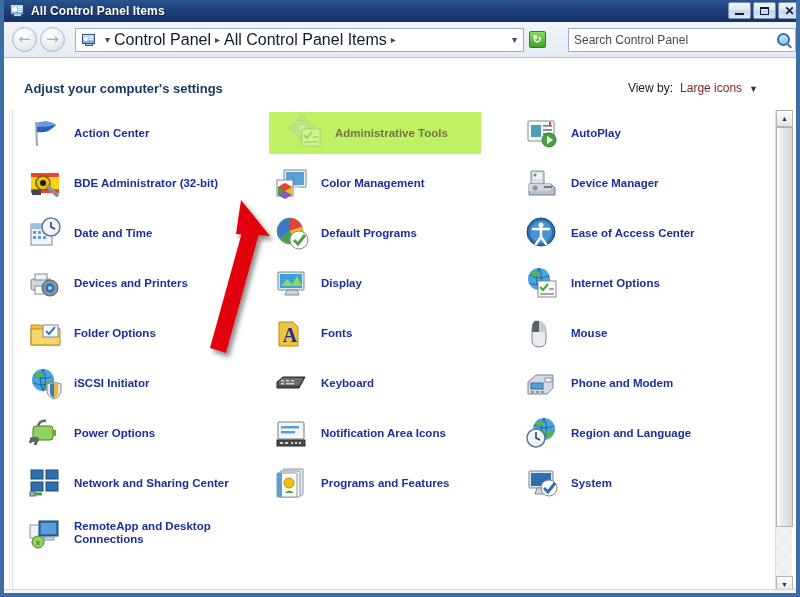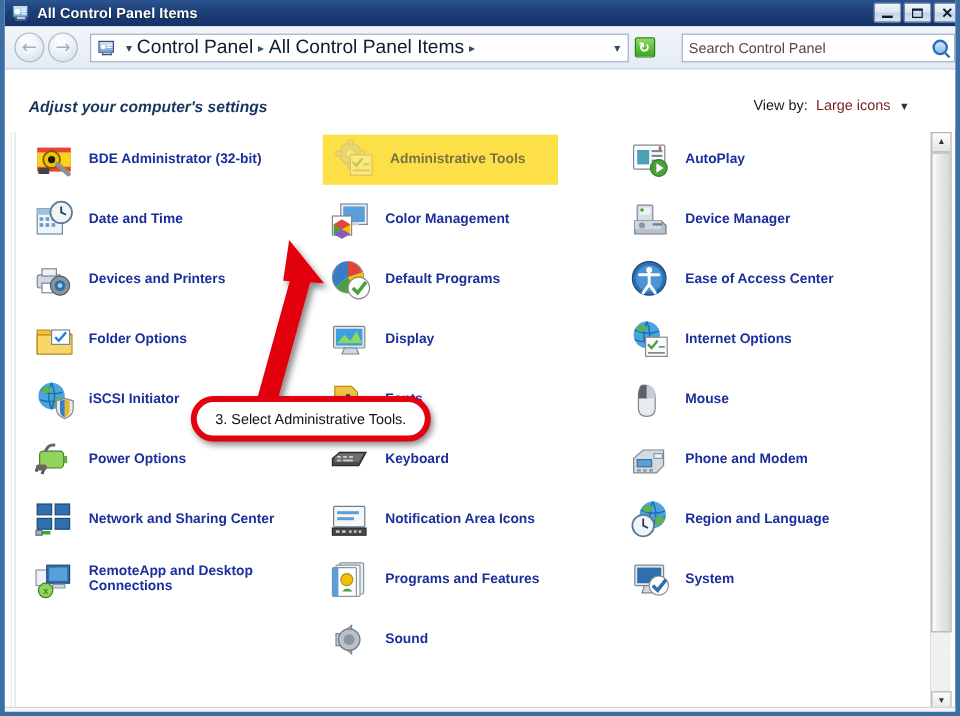--- a/index.html
+++ b/index.html
@@ -136,21 +136,21 @@
     content:""; position:absolute; right:-4px; bottom:-3px;
     width:5px;height:2px;background:#2f6fb5; transform: rotate(45deg);
   }
   
   #headerstrip {
     position: absolute; left: 0; top: 58px; width: 800px; height: 50px;
     background: #ffffff;
   }
   #page-heading {
     position: absolute; left: 20px; top: 81px;
-    font-size: 13px; font-weight: bold; color: #17365d; font-style: italic;
+    font-size: 13px; font-weight: bold; color: #17365d;
   }
   #viewby {
     position: absolute; right: 38px; top: 81px;
     display: flex; align-items: baseline; gap: 7px;
     font-size: 12px; color: #1a1a1a;
   }
   #viewby-value { color:#7f1d1d; }
   #viewby-caret { font-size: 9px; color:#333; }
   
   #leftrule {
@@ -179,23 +179,23 @@
   .cp-item .ico {
     width: 34px; height: 34px; flex: 0 0 auto;
     margin-right: 12px;
     position: relative;
   }
   .cp-item .lbl {
     font-size: 11.5px; font-weight: bold; color: #1b2f9c;
     line-height: 13px;
   }
   .cp-item.highlight {
-    background: #fde047;
-    width: 196px;
-    padding-left: 10px;
+    background: #bef264;
+    width: 212px;
+    padding-left: 20px;
   }
   .cp-item.highlight .lbl { color: #7a7341; }
   .cp-item.highlight .ico { opacity: .32; }
   
   #arrow-svg {
     position: absolute; left: 180px; top: 170px;
     width: 140px; height: 200px;
     pointer-events: none;
   }
   #callout {
@@ -310,20 +310,28 @@
     <span id="viewby-caret">▼</span>
   </div>
 
   <div id="leftrule2"></div>
   <div id="leftrule"></div>
 
   <div id="content">
     <div class="col" id="col1">
         <div class="cp-item">
           <span class="ico"><svg width="34" height="34" viewBox="0 0 34 34">
+              <path d="M8 6 L9 30" stroke="#9aa6b5" stroke-width="2"></path>
+              <path d="M9 7 Q20 3 28 9 Q20 18 9 16 Z" fill="#2e5fbf"></path>
+              <path d="M9 7 Q20 3 28 9 Q19 11 9 11 Z" fill="#6f9ae0"></path>
+            </svg></span>
+          <span class="lbl">Action Center</span>
+        </div>
+        <div class="cp-item">
+          <span class="ico"><svg width="34" height="34" viewBox="0 0 34 34">
               <rect x="3" y="7" width="28" height="20" fill="#e8443a"></rect>
               <rect x="3" y="11" width="28" height="12" fill="#f7d31a"></rect>
               <circle cx="15" cy="17" r="7" fill="#f2c200" stroke="#7a5a00" stroke-width="1.5"></circle>
               <circle cx="15" cy="17" r="3" fill="#1a1a1a"></circle>
               <path d="M20 21 L29 29" stroke="#8f8f8f" stroke-width="4" stroke-linecap="round"></path>
               <rect x="4" y="24" width="9" height="5" fill="#444"></rect>
             </svg></span>
           <span class="lbl">BDE Administrator (32-bit)</span>
         </div>
         <div class="cp-item">
@@ -500,28 +508,20 @@
           <span class="ico"><svg width="34" height="34" viewBox="0 0 34 34">
               <rect x="8" y="3" width="20" height="26" rx="1" fill="#e8eef4" stroke="#8a95a3"></rect>
               <rect x="5" y="5" width="20" height="26" rx="1" fill="#f7fafc" stroke="#8a95a3"></rect>
               <rect x="2" y="7" width="20" height="24" rx="1" fill="#ffffff" stroke="#8a95a3"></rect>
               <rect x="2" y="7" width="5" height="24" fill="#5a9fd8"></rect>
               <circle cx="14" cy="17" r="5" fill="#f2c200" stroke="#b88a18"></circle>
               <path d="M10 27 q4 -5 9 0 Z" fill="#4aa23f"></path>
             </svg></span>
           <span class="lbl">Programs and Features</span>
         </div>
-        <div class="cp-item">
-          <span class="ico"><svg width="34" height="34" viewBox="0 0 34 34">
-              <path d="M5 12 h5 l8 -7 v24 l-8 -7 H5 Z" fill="#c6ccd2" stroke="#7c8795"></path>
-              <circle cx="16" cy="17" r="9" fill="#b9c0c7" stroke="#6f7c8a"></circle>
-              <circle cx="16" cy="17" r="4.5" fill="#8c949c"></circle>
-            </svg></span>
-          <span class="lbl">Sound</span>
-        </div>
       </div>
     <div class="col" id="col3">
         <div class="cp-item">
           <span class="ico"><svg width="34" height="34" viewBox="0 0 34 34">
               <rect x="3" y="5" width="26" height="20" rx="1" fill="#fbfcfd" stroke="#7c8795"></rect>
               <rect x="6" y="9" width="10" height="12" fill="#4aa0b5"></rect>
               <g fill="#7c8795">
                 <rect x="18" y="9" width="9" height="1.8"></rect>
                 <rect x="18" y="13" width="9" height="1.8"></rect>
                 <rect x="18" y="17" width="9" height="1.8"></rect>
@@ -615,23 +615,20 @@
       <filter id="sh" x="-30%" y="-30%" width="180%" height="180%">
         <feDropShadow dx="3" dy="4" stdDeviation="2.5" flood-color="#000" flood-opacity="0.45"></feDropShadow>
       </filter>
     </defs>
     <g filter="url(#sh)">
       <path d="M 26 178 L 60 55 L 76 60 L 42 183 Z" fill="#e3000f"></path>
       <path d="M 57 30 L 86 66 L 52 64 Z" fill="#e3000f"></path>
     </g>
   </svg>
 
-  <div id="callout">
-    <span id="callout-text">3. Select Administrative Tools.</span>
-  </div>
 
   <div id="scrollbar">
     <div class="sb-btn" id="sb-up">
       <span>▲</span>
     </div>
     <div id="sb-track">
       <div id="sb-thumb"></div>
     </div>
     <div class="sb-btn" id="sb-down">
       <span>▼</span>

